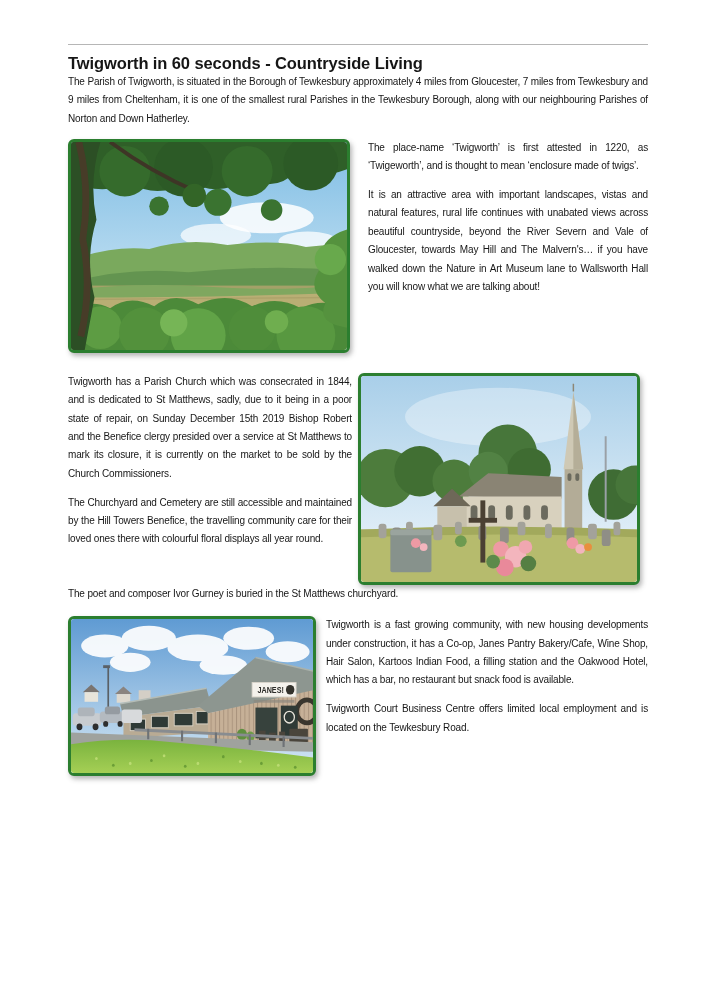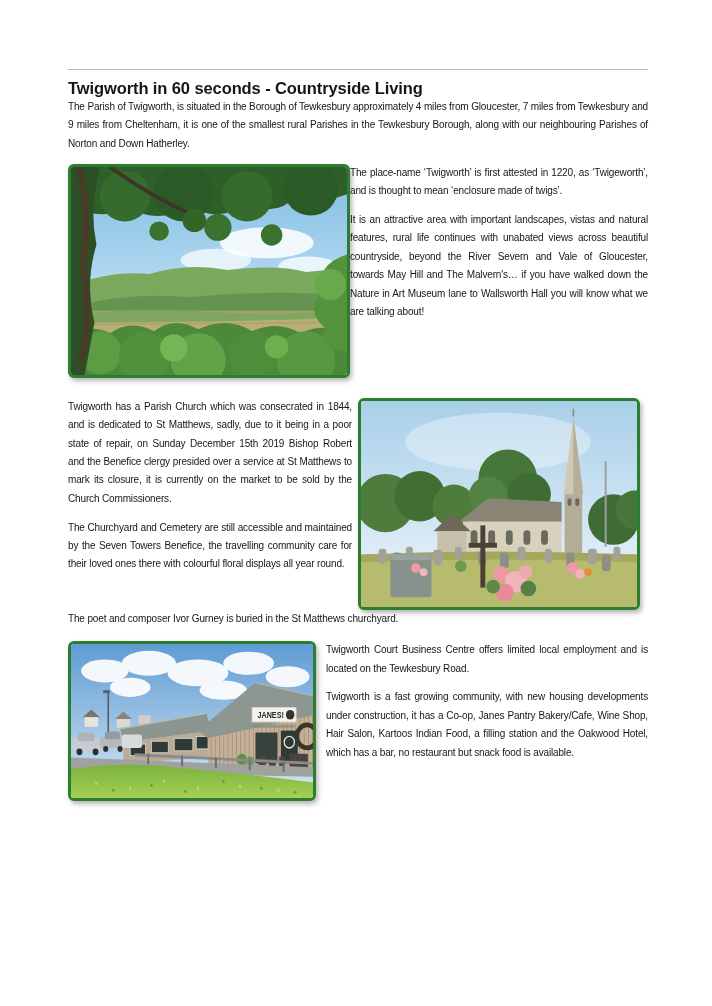--- a/index.html
+++ b/index.html
@@ -3,21 +3,21 @@
 <meta charset="utf-8">
 <style>
   html, body { margin: 0; padding: 0; background: #ffffff; }
   .page {
     position: relative;
     width: 712px;
     height: 1006px;
     margin: 0 auto;
     background: #ffffff;
     box-sizing: border-box;
-    padding: 69px 64px 0 68px;
+    padding: 44px 64px 0 68px;
     overflow: hidden;
     font-family: "Liberation Sans", sans-serif;
     color: #161616;
   }
   .rule {
     border-top: 1px solid #b6b6b6;
     height: 0;
     margin: 0;
   }
   h1.title {
@@ -30,21 +30,21 @@
   p.body {
     font-size: 10px;
     line-height: 18.4px;
     letter-spacing: -0.15px;
     text-align: justify;
     margin: 0 0 10.5px 0;
   }
   p.body:last-child { margin-bottom: 0; }
   .intro { margin-top: 19px; }
   .row { display: flex; align-items: flex-start; }
-  .row1 { margin-top: 8px;  gap: 0; }
+  .row1 { margin-top: 8px;  gap: 18px; }
   .row2 { margin-top: 20px; gap: 6px; }
   .row3 { margin-top: 13px; gap: 10px; }
   .col-text { flex: 1 1 auto; min-width: 0; }
   .col-fixed { flex: 0 0 284px; width: 284px; }
   figure.photo {
     flex: none;
     margin: 0;
     box-sizing: border-box;
     border: 3px solid #2b7e2f;
     border-radius: 6px;
@@ -115,21 +115,21 @@
     </figure>
     <div class="col-text">
       <p class="body">The place-name ‘Twigworth’ is first attested in 1220, as ‘Twigeworth’, and is thought to mean ‘enclosure made of twigs’.</p>
       <p class="body">It is an attractive area with important landscapes, vistas and natural features, rural life continues with unabated views across beautiful countryside, beyond the River Severn and Vale of Gloucester, towards May Hill and The Malvern's… if you have walked down the Nature in Art Museum lane to Wallsworth Hall you will know what we are talking about!</p>
     </div>
   </div>
 
   <div class="row row2">
     <div class="col-text col-fixed">
       <p class="body">Twigworth has a Parish Church which was consecrated in 1844, and is dedicated to St Matthews, sadly, due to it being in a poor state of repair, on Sunday December 15th 2019 Bishop Robert and the Benefice clergy presided over a service at St Matthews to mark its closure, it is currently on the market to be sold by the Church Commissioners.</p>
-      <p class="body">The Churchyard and Cemetery are still accessible and maintained by the Seven Towers Benefice, the travelling community care for their loved ones there with colourful floral displays all year round.</p>
+      <p class="body">The Churchyard and Cemetery are still accessible and maintained by the Hill Towers Benefice, the travelling community care for their loved ones there with colourful floral displays all year round.</p>
     </div>
     <figure class="photo photo2" aria-label="St Matthews Church spire and churchyard cemetery">
       <svg viewBox="0 0 282 212" preserveAspectRatio="none">
         <defs>
           <linearGradient id="sky2" x1="0" y1="0" x2="0" y2="1">
             <stop offset="0" stop-color="#a9cfe9"></stop>
               <stop offset="1" stop-color="#eff6fb"></stop>
           </linearGradient>
         </defs>
         <rect width="282" height="212" fill="url(#sky2)"></rect>
@@ -297,18 +297,18 @@
           <circle cx="50" cy="152" r="1.6"></circle>
             <circle cx="95" cy="147" r="1.6"></circle>
           <circle cx="135" cy="153" r="1.6"></circle>
             <circle cx="180" cy="143" r="1.6"></circle>
           <circle cx="225" cy="150" r="1.6"></circle>
             <circle cx="265" cy="154" r="1.6"></circle>
         </g>
       </svg>
     </figure>
     <div class="col-text">
+      <p class="body">Twigworth is a fast growing community, with new housing developments under construction, it has a Co-op, Janes Pantry Bakery/Cafe, Wine Shop, Hair Salon, Kartoos Indian Food, a filling station and the Oakwood Hotel, which has a bar, no restaurant but snack food is available.</p>
       <p class="body">Twigworth Court Business Centre offers limited local employment and is located on the Tewkesbury Road.</p>
-      <p class="body">Twigworth is a fast growing community, with new housing developments under construction, it has a Co-op, Janes Pantry Bakery/Cafe, Wine Shop, Hair Salon, Kartoos Indian Food, a filling station and the Oakwood Hotel, which has a bar, no restaurant but snack food is available.</p>
     </div>
   </div>
 
 </div>
 
 </body></html>

